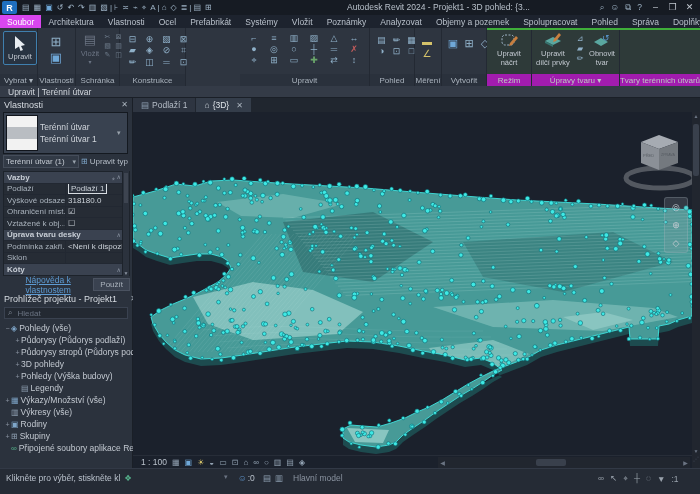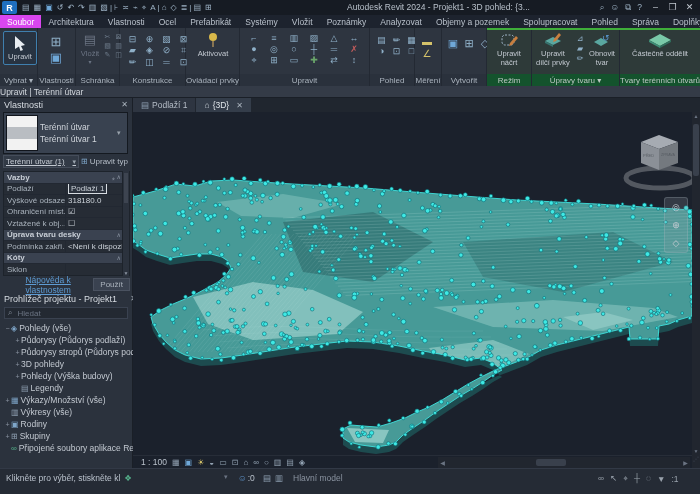--- a/index.html
+++ b/index.html
@@ -18,42 +18,42 @@
   
   .tabrow{left:0;top:15px;width:700px;height:13px;background:#1d232e;display:flex;align-items:stretch;font-size:8.5px;color:#b9c1cb;}
   .rtab{padding:0 7px;display:flex;align-items:center;white-space:nowrap;}
   .rtab.active{background:#d946ef;color:#fff;}
   
   .ribbon{left:0;top:28px;width:700px;height:58px;background:#2e3540;}
   .greenline{left:487px;top:28px;width:213px;height:2px;background:#3fae3a;}
   .panel{position:absolute;top:0;height:58px;border-right:1px solid #232933;box-sizing:border-box;}
   .plabel{position:absolute;left:0;right:0;bottom:0;height:12px;font-size:8px;color:#aab3bd;
           display:flex;align-items:center;justify-content:center;white-space:nowrap;background:#2a313c;}
-  .plabel.ctx{background:#14532d;color:#bcc7c2;}
+  .plabel.ctx{background:#a21caf;color:#bcc7c2;}
   .bigbtn{position:absolute;top:3px;display:flex;flex-direction:column;align-items:center;font-size:7.5px;
           color:#c3c9d1;text-align:center;line-height:1.15;}
   .bigbtn .bicon{height:18px;display:flex;align-items:center;justify-content:center;margin-bottom:1px;}
   .selbtn{border:1px solid #3f7fae;background:#283341;border-radius:2px;padding:2px 1px;}
   .muted{color:#6b7483;}
   .glyphgrid{position:absolute;display:grid;gap:1px 4px;font-size:8px;color:#8fb0c8;}
   .glyphgrid span{display:block;text-align:center;}
   
   .optionsbar{left:0;top:86px;width:700px;height:12px;background:#343b47;border-bottom:1px solid #1a1f27;
-              font-size:8.5px;color:#d2d7dd;display:flex;align-items:center;box-sizing:border-box;}
+              font-size:8.5px;color:#d2d7dd;display:flex;align-items:center;padding-left:8px;box-sizing:border-box;}
   
   .leftcol{left:0;top:98px;width:133px;height:372px;background:#2b323d;border-right:1px solid #1a1f27;box-sizing:border-box;}
   .phead{display:flex;align-items:center;font-size:9px;color:#d6dbe1;height:13px;padding:0 4px;}
   .phead .x{margin-left:auto;color:#aab3bd;font-size:8px;}
   .typebox{position:absolute;left:3px;top:14px;width:123px;height:40px;background:#394250;border:1px solid #141920;display:flex;}
   .swatch{width:30px;height:34px;margin:2px;display:flex;flex-direction:column;border:1px solid #11151c;}
   .swatch i{flex:1;}
   .typetext{flex:1;font-size:8.5px;display:flex;flex-direction:column;justify-content:center;gap:2px;color:#d0d5db;}
   .typecaret{width:10px;display:flex;align-items:center;color:#9aa3ad;font-size:7px;}
   .selrow{position:absolute;left:3px;top:57px;width:127px;height:13px;display:flex;font-size:8px;}
-  .combo{width:76px;background:#323a46;border:1px solid #454d5a;color:#c3c9d1;display:flex;align-items:center;padding:0 2px;box-sizing:border-box;text-decoration:underline;}
+  .combo{width:76px;background:#323a46;border:1px solid #454d5a;color:#c3c9d1;display:flex;align-items:center;padding:0 2px;box-sizing:border-box;}
   .combo b{margin-left:auto;font-weight:normal;color:#9aa3ad;font-size:7px;}
   .edittype{flex:1;display:flex;align-items:center;gap:2px;justify-content:center;color:#b6bec8;}
   .grid{position:absolute;left:3px;top:73px;width:127px;height:105px;background:#262c35;border:1px solid #1d232b;
         box-sizing:border-box;overflow:hidden;font-size:8px;}
   .grow{display:flex;height:10.5px;align-items:center;border-bottom:1px solid #222832;}
   .grow .lab{width:58px;padding-left:3px;color:#aab3bd;overflow:hidden;white-space:nowrap;}
   .grow .val{flex:1;color:#ccd2d9;padding-left:2px;overflow:hidden;white-space:nowrap;border-left:1px solid #222832;height:100%;display:flex;align-items:center;}
   .grow.sec{background:#3a4250;color:#c7cdd5;font-weight:bold;padding-left:3px;}
   .grow.sec .pins{margin-left:auto;padding-right:8px;font-weight:normal;font-size:6px;color:#8a93a0;}
   .valbox{border:1px solid #d8dde2;background:#2c333e;padding:0 2px;margin:1px 0;}
@@ -202,32 +202,20 @@
           <span>⊘</span>
           <span>⌗</span>
           <span>✏</span>
           <span>◫</span>
           <span>═</span>
           <span>⊡</span>
         </div>
       <div class="plabel">Konstrukce</div>
     </div>
 
-    <div class="panel" style="left:186px;width:54px;">
-      <div class="bigbtn" style="left:11px;width:32px;">
-        <span class="bicon">
-          <svg width="14" height="16" viewBox="0 0 14 16">
-              <circle cx="7" cy="5" r="4" fill="#d8b84a"></circle>
-              <rect x="6.3" y="9" width="1.4" height="6" fill="#b0905a"></rect>
-            </svg>
-        </span>
-        <span>Aktivovat</span>
-      </div>
-      <div class="plabel">Ovládací prvky</div>
-    </div>
 
     <div class="panel" style="left:240px;width:130px;">
       <div class="glyphgrid" style="left:6px;top:5px;grid-template-columns:repeat(6,16px);font-size:9px;">
           <span>⌐</span>
           <span>≡</span>
           <span>▥</span>
           <span>▨</span>
           <span>△</span>
           <span>↔</span>
           <span>●</span>
@@ -313,30 +301,20 @@
               <text x="9" y="8" font-size="9" fill="#5b9bd5">↺</text>
             </svg>
         </span>
         <span>Obnovit</span>
         <span>tvar</span>
       </div>
       <div class="plabel ctx"><span>Úpravy tvaru</span>&nbsp;<span>▾</span></div>
     </div>
 
     <div class="panel" style="left:620px;width:80px;border-right:0;background:#2e3a39;">
-      <div class="bigbtn" style="left:8px;width:64px;">
-        <span class="bicon">
-          <svg width="26" height="17" viewBox="0 0 26 17">
-              <polygon points="2,8 13,2 24,8 13,14" fill="#79c9a8"></polygon>
-              <polygon points="2,8 13,14 13,16 2,10" fill="#3e8f77"></polygon>
-              <polygon points="24,8 13,14 13,16 24,10" fill="#2f6e5c"></polygon>
-            </svg>
-        </span>
-        <span>Částečně oddělit</span>
-      </div>
       <div class="plabel ctx">Tvary terénních útvarů</div>
     </div>
   </div>
   <div class="abs greenline"></div>
 
   <div class="abs optionsbar">
     <span>Upravit | Terénní útvar</span>
   </div>
 
   <div class="abs leftcol">
@@ -390,27 +368,27 @@
           <span class="val muted">☐</span>
         </div>
       <div class="grow sec">
           <span>Úprava tvaru desky</span>
           <span class="pins">∧</span>
         </div>
       <div class="grow">
           <span class="lab muted">Podmínka zakři...</span>
           <span class="val muted">&lt;Není k dispozici&gt;</span>
         </div>
+      <div class="grow">
+          <span class="lab">Sklon</span>
+          <span class="val"></span>
+        </div>
       <div class="grow sec">
           <span>Kóty</span>
           <span class="pins">∧</span>
-        </div>
-      <div class="grow">
-          <span class="lab">Sklon</span>
-          <span class="val"></span>
         </div>
       <div class="grow">
           <span class="val">4594025.2</span>
         </div>
     </div>
     <div class="gscroll">
         <div class="thumb"></div>
         <div class="dn">▼</div>
       </div>
     <div class="pfoot">

